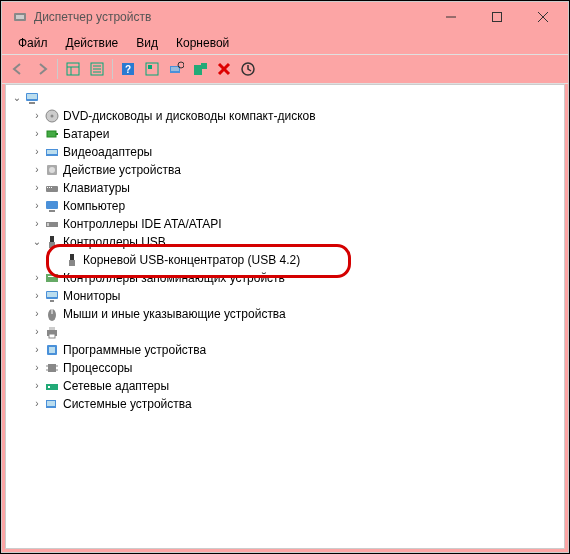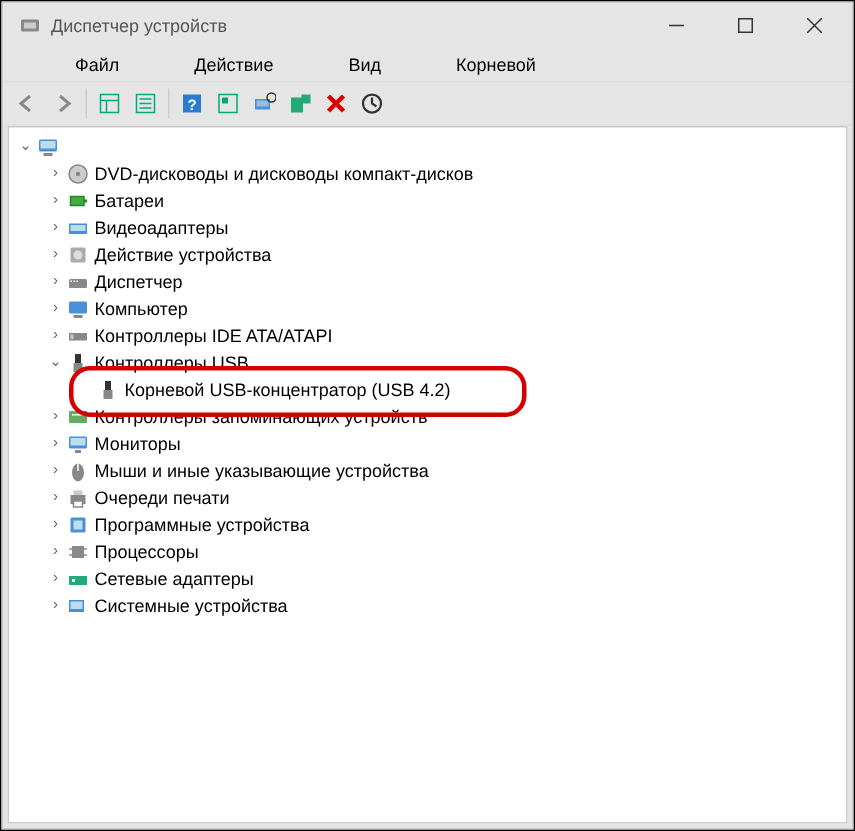--- a/index.html
+++ b/index.html
@@ -1,24 +1,24 @@
 <!DOCTYPE html>
 <html><head>
   <meta charset="utf-8">
   <style>
     * { margin: 0; padding: 0; box-sizing: border-box; font-family: 'Segoe UI', Tahoma, sans-serif; }
     body { background: #000; width: 570px; height: 554px; padding: 1px; }
-    .window { background: #e5e5e5; width: 568px; height: 552px; border: 1px solid #ccc; display: flex; flex-direction: column; }
+    .window { background: #fca5a5; width: 568px; height: 552px; border: 1px solid #ccc; display: flex; flex-direction: column; }
     .titlebar { height: 30px; display: flex; align-items: center; padding: 0 2px 0 10px; }
     .titlebar-icon { width: 16px; height: 16px; margin-right: 6px; }
     .titlebar-title { font-size: 12px; color: #555; flex: 1; }
     .win-controls { display: flex; }
     .win-btn { width: 46px; height: 30px; display: flex; align-items: center; justify-content: center; cursor: pointer; }
     .menubar { display: flex; gap: 2px; padding: 2px 8px; font-size: 12px; }
-    .menu-item { padding: 2px 8px; cursor: pointer; margin-left: 32px; }
+    .menu-item { padding: 2px 8px; cursor: pointer; }
     .toolbar { display: flex; align-items: center; padding: 2px 4px; border-top: 1px solid #e0e0e0; border-bottom: 1px solid #e0e0e0; gap: 0; }
     .tool-btn { width: 24px; height: 24px; display: flex; align-items: center; justify-content: center; cursor: pointer; border: 1px solid transparent; }
     .tool-sep { width: 1px; height: 20px; background: #ccc; margin: 0 3px; }
     .tree-area { flex: 1; overflow: auto; border: 1px solid #ccc; margin: 0 3px 3px 3px; padding-top: 4px; background: #fff; font-size: 12px; }
     .tree-node { display: flex; align-items: center; height: 18px; line-height: 18px; white-space: nowrap; cursor: default; }
     .expander { width: 14px; text-align: center; font-size: 10px; color: #666; cursor: pointer; display: inline-block; }
     .node-icon { width: 16px; height: 16px; display: inline-flex; align-items: center; justify-content: center; margin-right: 3px; flex-shrink: 0; }
     .node-label { }
     .indent { display: inline-block; }
     .highlight-box { position: absolute; border: 3px solid #d40000; border-radius: 14px; pointer-events: none; }
@@ -197,21 +197,21 @@
       <span class="indent" style="width:24px"></span>
         <span class="expander">›</span>
       <span class="node-icon">
           <svg width="16" height="16">
             <rect x="2" y="6" width="12" height="6" fill="#888" rx="1"></rect>
             <rect x="3" y="7" width="1" height="1" fill="#fff"></rect>
             <rect x="5" y="7" width="1" height="1" fill="#fff"></rect>
             <rect x="7" y="7" width="1" height="1" fill="#fff"></rect>
           </svg>
         </span>
-      <span class="node-label">Диспетчер</span>
+      <span class="node-label">Клавиатуры</span>
     </div>
 
     <div class="tree-node">
       <span class="indent" style="width:24px"></span>
         <span class="expander">›</span>
       <span class="node-icon">
           <svg width="16" height="16">
             <rect x="2" y="3" width="12" height="8" fill="#4a90d9" rx="1"></rect>
             <rect x="5" y="12" width="6" height="2" fill="#888"></rect>
           </svg>
@@ -296,21 +296,20 @@
     <div class="tree-node">
       <span class="indent" style="width:24px"></span>
         <span class="expander">›</span>
       <span class="node-icon">
           <svg width="16" height="16">
             <rect x="3" y="6" width="10" height="6" fill="#888"></rect>
             <rect x="5" y="3" width="6" height="3" fill="#ccc"></rect>
             <rect x="5" y="10" width="6" height="4" fill="#fff" stroke="#888"></rect>
           </svg>
         </span>
-      <span class="node-label">Очереди печати</span>
     </div>
 
     <div class="tree-node">
       <span class="indent" style="width:24px"></span>
         <span class="expander">›</span>
       <span class="node-icon">
           <svg width="16" height="16">
             <rect x="3" y="3" width="10" height="10" fill="#4a90d9" rx="1"></rect>
             <rect x="5" y="5" width="6" height="6" fill="#bde"></rect>
           </svg>

